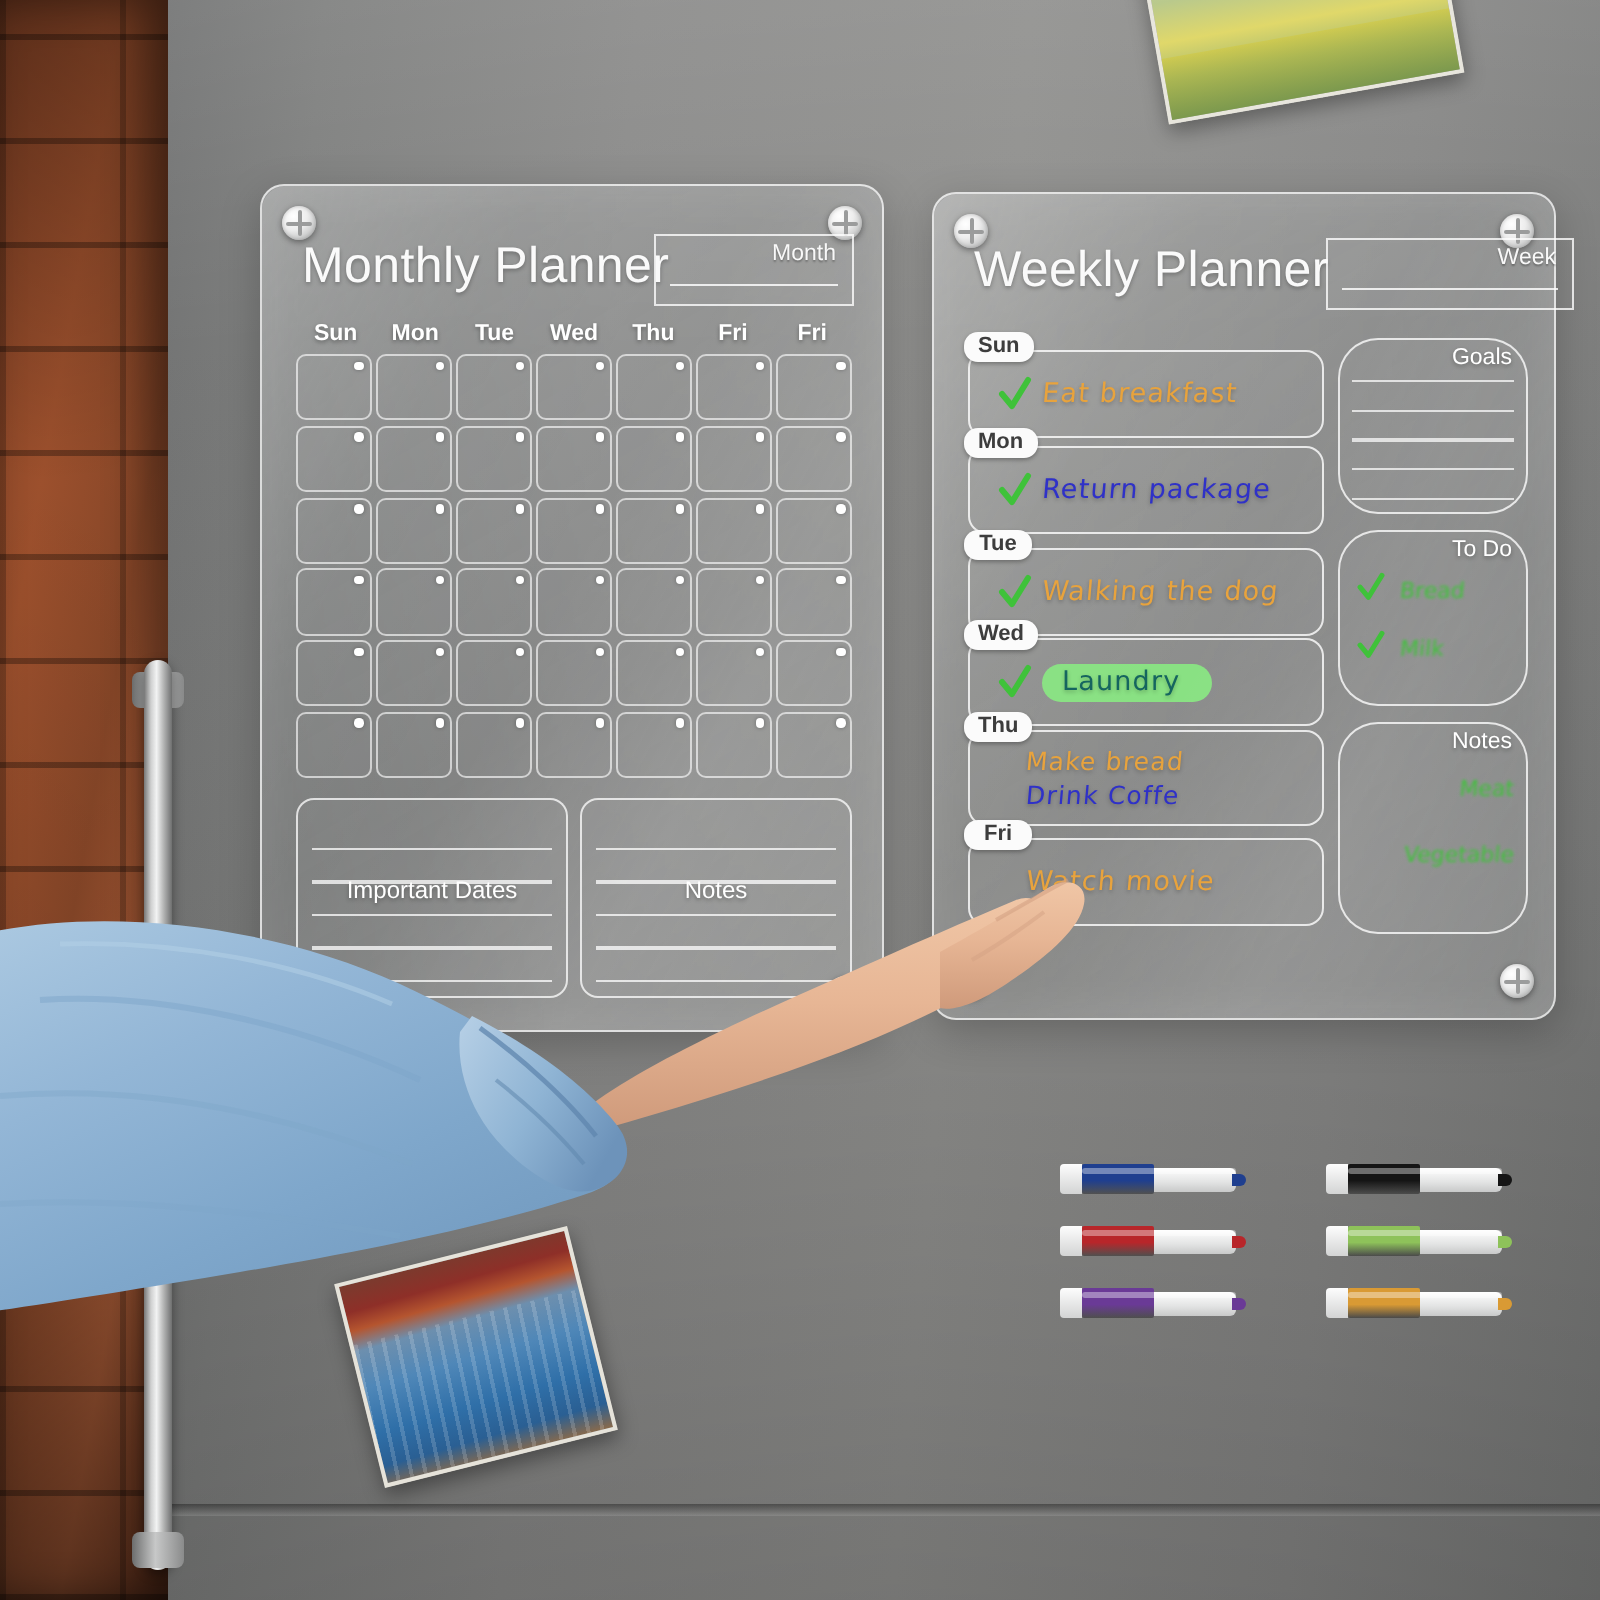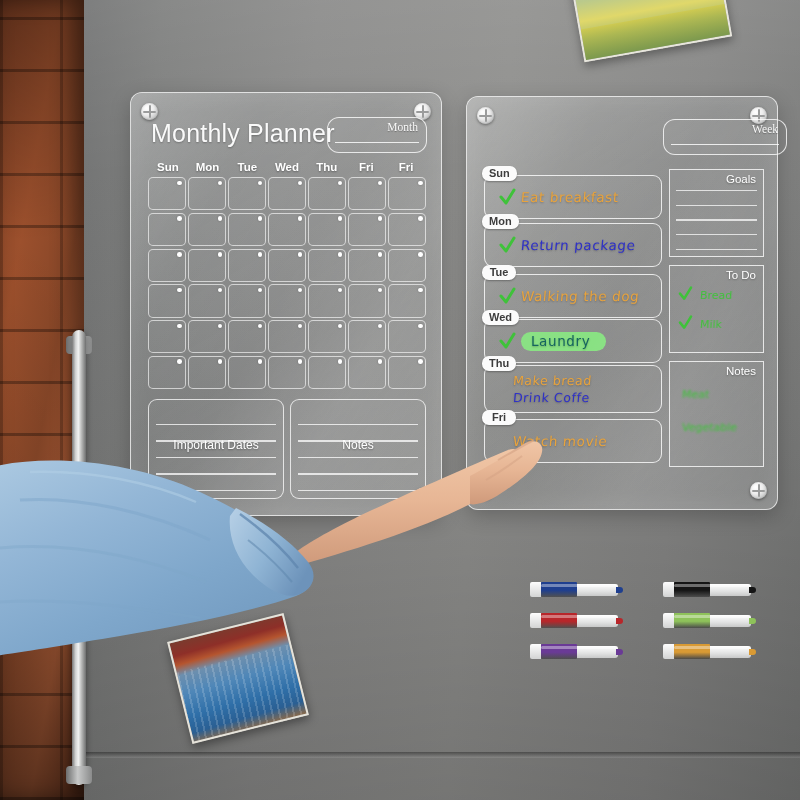--- a/index.html
+++ b/index.html
@@ -148,23 +148,22 @@
     text-shadow: 0 1px 2px rgba(0,0,0,0.28);
     white-space: nowrap;
   }
   #monthly-title { left: 20px; top: 26px; }
   #weekly-title  { left: 20px; top: 24px; }
 
   
   .field-box {
     position: absolute;
     border: 1.4px solid rgba(255,255,255,0.78);
-    border-radius: 12px;
+    border-radius: 0;
     background: rgba(255,255,255,0.035);
-    font-family: Liberation Serif, serif;
   }
   .field-box .field-label {
     position: absolute;
     right: 8px; top: 3px;
     color: rgba(255,255,255,0.95);
     font-size: 11.5px;
     text-shadow: 0 1px 1px rgba(0,0,0,0.3);
   }
   .field-box .field-line {
     position: absolute;
@@ -313,22 +312,23 @@
   #row-thu { top: 268px; height: 48px; }
   #row-fri { top: 322px; }
 
   
   #goals-box  { position: absolute; left: 202px; top: 72px;  width: 95px; height: 88px; }
   #todo-box   { position: absolute; left: 202px; top: 168px; width: 95px; height: 88px; }
   #notes-box  { position: absolute; left: 202px; top: 264px; width: 95px; height: 106px; }
 
   .side-box {
     border: 1.4px solid rgba(255,255,255,0.78);
-    border-radius: 0;
+    border-radius: 20px;
     background: rgba(255,255,255,0.03);
+    text-align: right;
   }
   .side-box .side-title {
     position: absolute;
     right: 7px; top: 3px;
     color: #ffffff;
     font-size: 11.5px;
     text-shadow: 0 1px 2px rgba(0,0,0,0.32);
   }
   .side-lines {
     position: absolute;
@@ -618,20 +618,21 @@
   </div>
 
   <div class="board" id="weekly-board">
     <div class="board-gloss"></div>
 
     <div class="screw tl"></div>
     <div class="screw tr"></div>
     <div class="screw bl"></div>
     <div class="screw br"></div>
 
+    <div class="board-title" id="weekly-title">Weekly Planner</div>
 
     <div class="field-box" id="week-field">
       <span class="field-label">Week</span>
       <span class="field-line"></span>
     </div>
 
     <div class="day-row" id="row-sun">
       <span class="day-pill">Sun</span>
       <div class="day-content">
         <span class="check">

